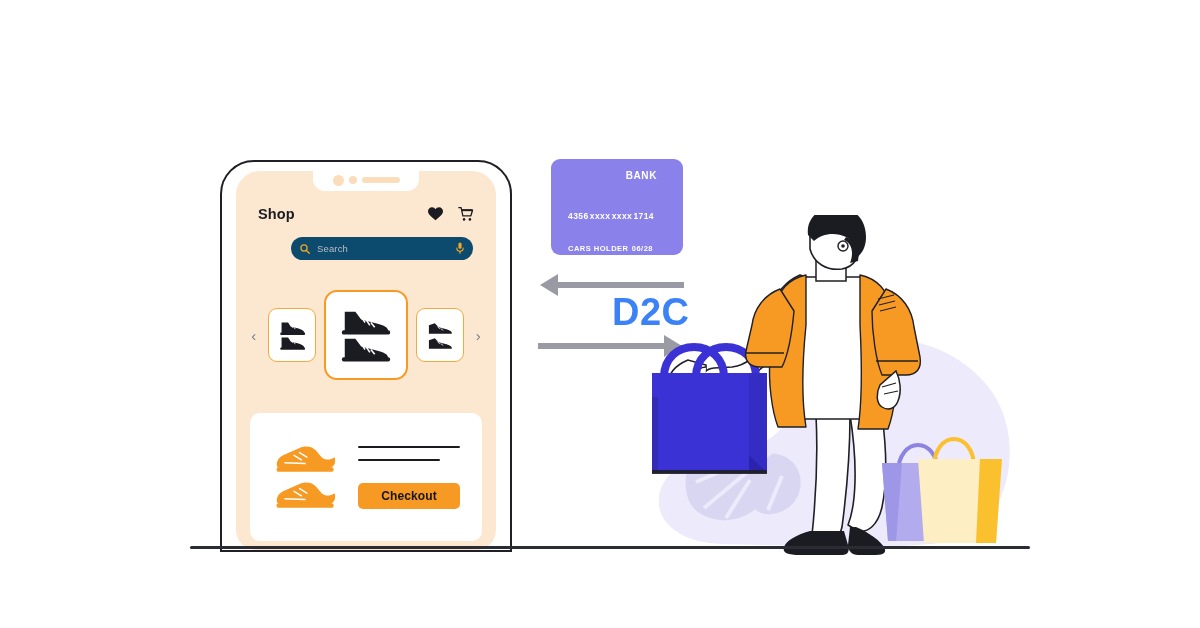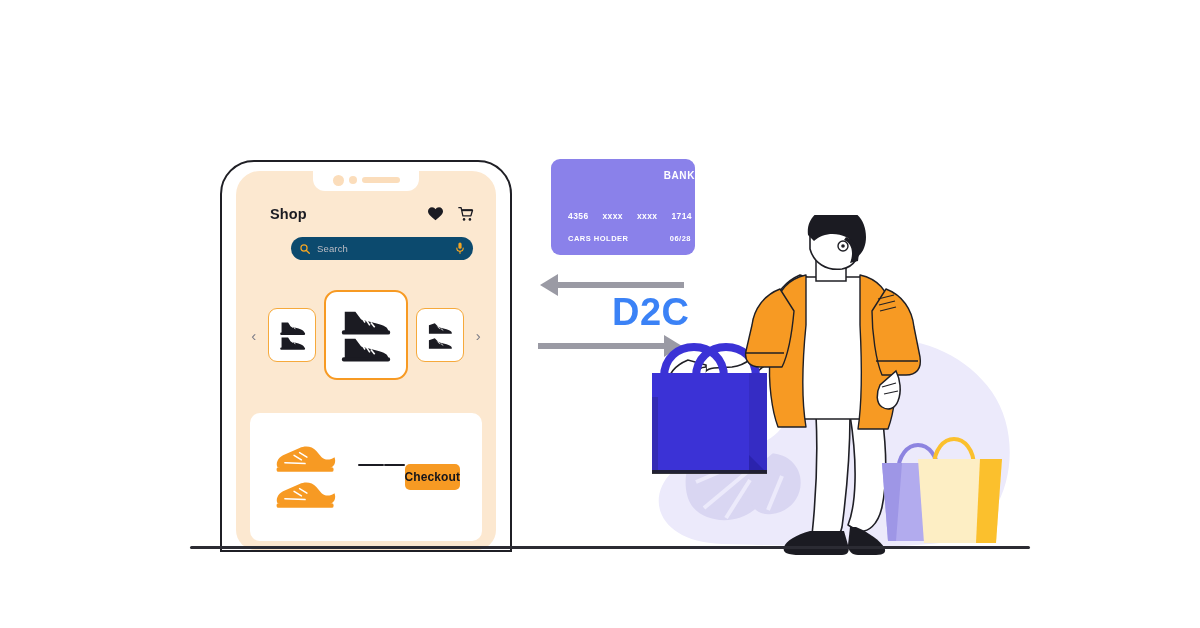--- a/index.html
+++ b/index.html
@@ -96,21 +96,21 @@
     background: #fbddbb;
   }
   .notch-bar {
     width: 38px; height: 6px; border-radius: 4px;
     background: #fbddbb;
   }
 
   
   .app-header {
     position: absolute;
-    left: 12px; right: 0;
+    left: 0; right: 0;
     top: 28px;
     height: 30px;
     display: flex;
     align-items: center;
     justify-content: space-between;
     padding: 0 22px;
     box-sizing: border-box;
   }
   .app-title {
     font-size: 14.5px;
@@ -210,21 +210,21 @@
     display: flex;
     flex-direction: column;
     align-items: center;
     justify-content: center;
     gap: 6px;
     padding-left: 4px;
   }
   .panel-right {
     flex: 1;
     display: flex;
-    flex-direction: row;
+    flex-direction: column;
     justify-content: center;
     gap: 0;
     padding-right: 22px;
   }
   .line-ph {
     height: 2px;
     background: #1b1b22;
     border-radius: 2px;
   }
   .line-ph.l1 { width: 100%; margin-bottom: 11px; }
@@ -242,26 +242,26 @@
     letter-spacing: 0.1px;
     padding: 0;
     width: 100%;
   }
 
   
   .bank-card {
     position: absolute;
     left: 551px;
     top: 159px;
-    width: 144px;
+    width: 132px;
     height: 96px;
     background: #8a81ea;
     border-radius: 9px;
     box-sizing: border-box;
-    padding: 11px 0 10px 14px;
+    padding: 11px 26px 10px 14px;
     color: #ffffff;
   }
   .bank-card-shadow {
     position: absolute;
     left: 557px;
     top: 165px;
     width: 144px;
     height: 96px;
     background: #2b2b33;
     border-radius: 9px;
@@ -276,21 +276,21 @@
   .card-number {
     margin-top: 30px;
     display: flex;
     justify-content: space-between;
     font-size: 8.5px;
     font-weight: bold;
     letter-spacing: 0.4px;
     padding: 0 3px 0 3px;
   }
   .card-footer {
-    margin-top: 13px;
+    margin-top: 23px;
     display: flex;
     justify-content: space-between;
     font-size: 7.5px;
     font-weight: bold;
     letter-spacing: 0.5px;
     padding: 0 4px 0 3px;
   }
 
   
   .d2c-label {

